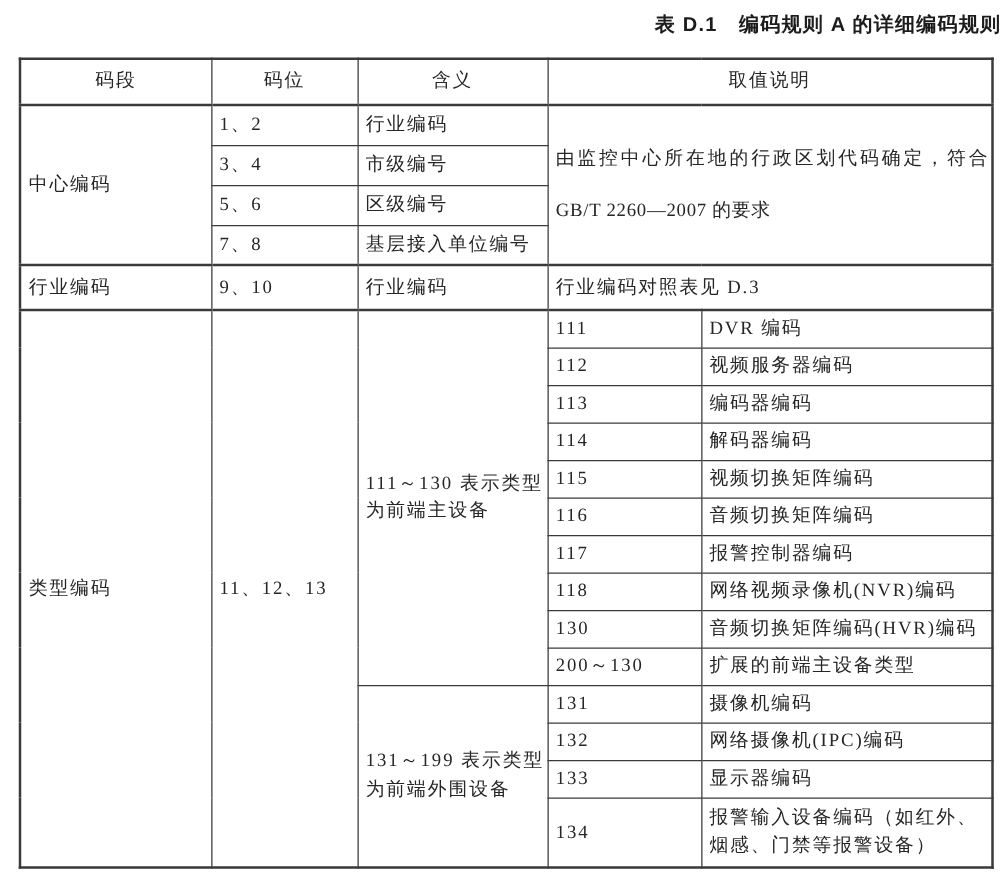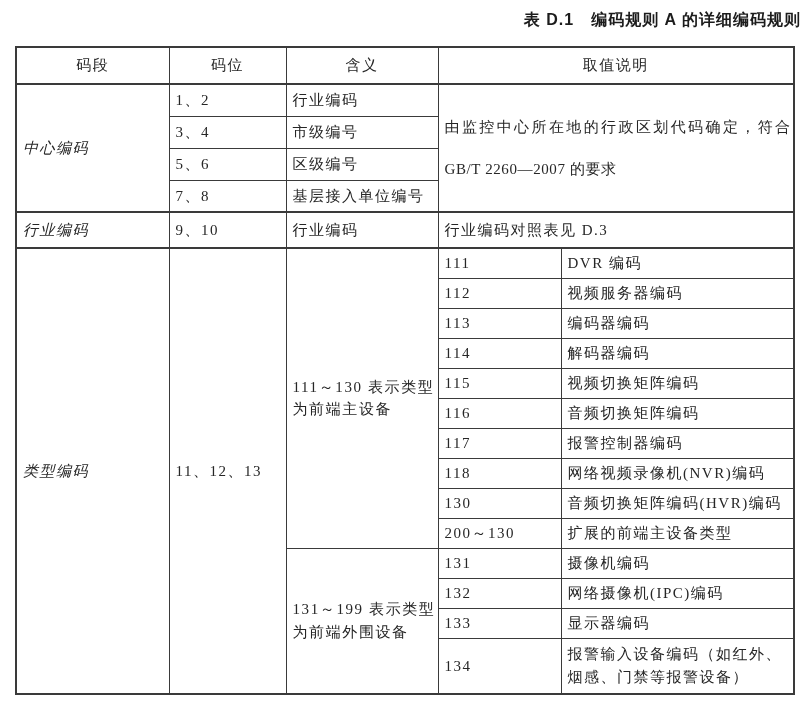--- a/index.html
+++ b/index.html
@@ -57,21 +57,21 @@
   }
   tr.t-row { height: 30px; }
   tr.t-last { height: 56px; }
   .note-line1 { letter-spacing: 2.4px; white-space: nowrap; }
   .note-line2 { letter-spacing: 0.6px; white-space: nowrap; margin-top: 20px; }
   .note-cell { line-height: 28px; border-radius: 23px; }
   .meaning-cell { line-height: 28px; margin-top: 36px; }
   .meaning-cell div { white-space: nowrap; letter-spacing: 1.6px; }
   .pos-cell, .code-cell { letter-spacing: 0.6px; }
   .desc-cell { letter-spacing: 2px; line-height: 26px; }
-  .label-cell { letter-spacing: 2px; font-style: italic; }
+  .label-cell { letter-spacing: 2px; }
 </style>
 </head>
 <body>
 
 <div class="page">
   <div class="doc-title">表 D.1　编码规则 A 的详细编码规则</div>
 
   <table class="rules">
     <colgroup>
       <col style="width:153px">

